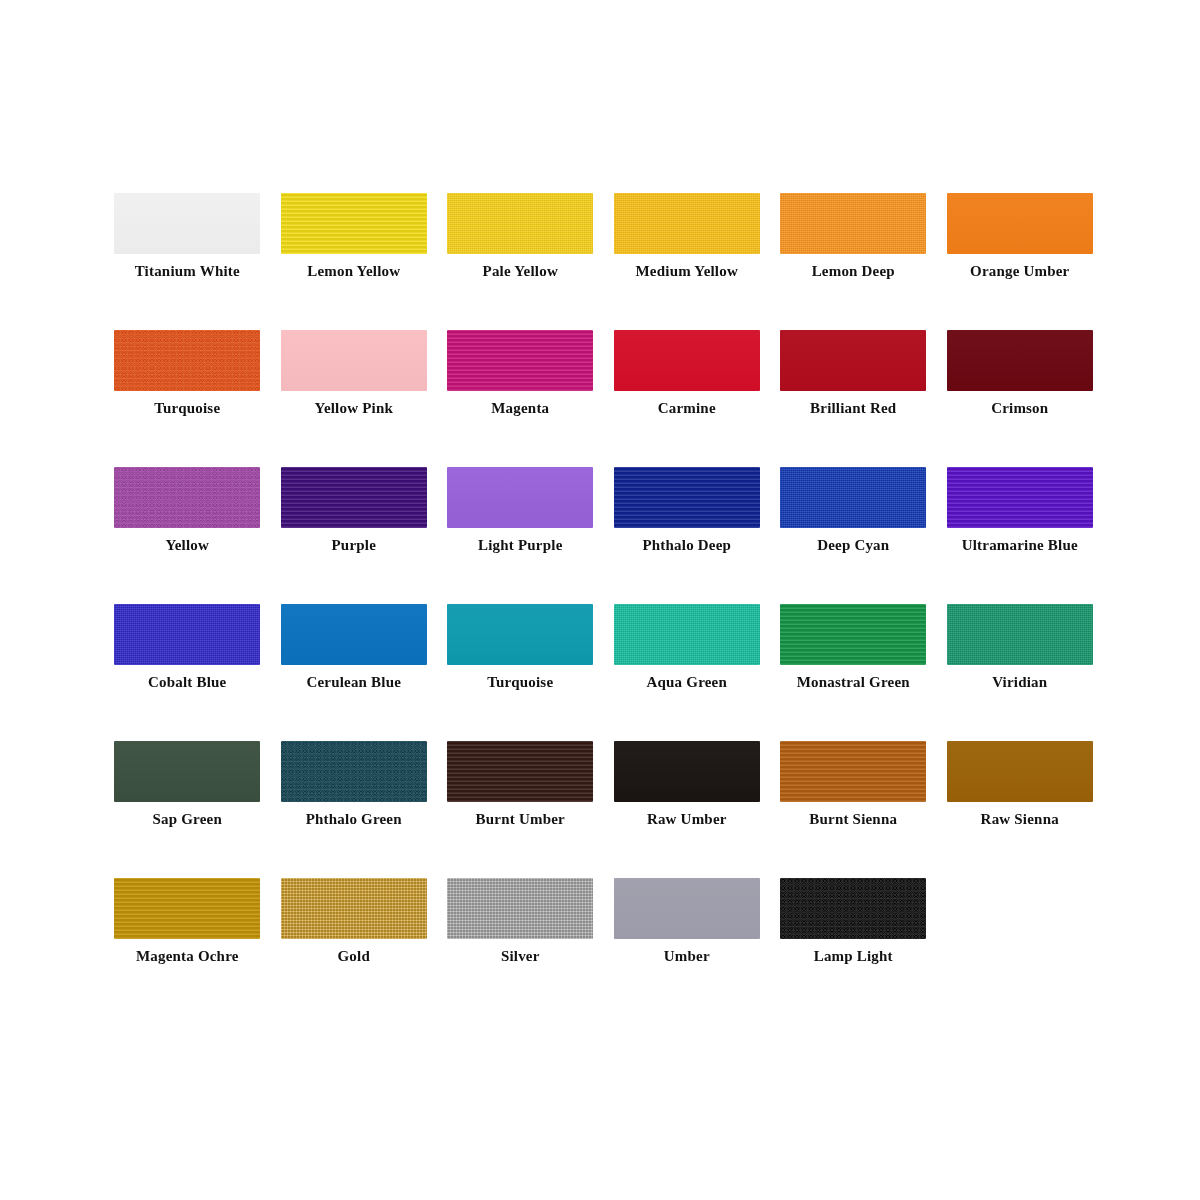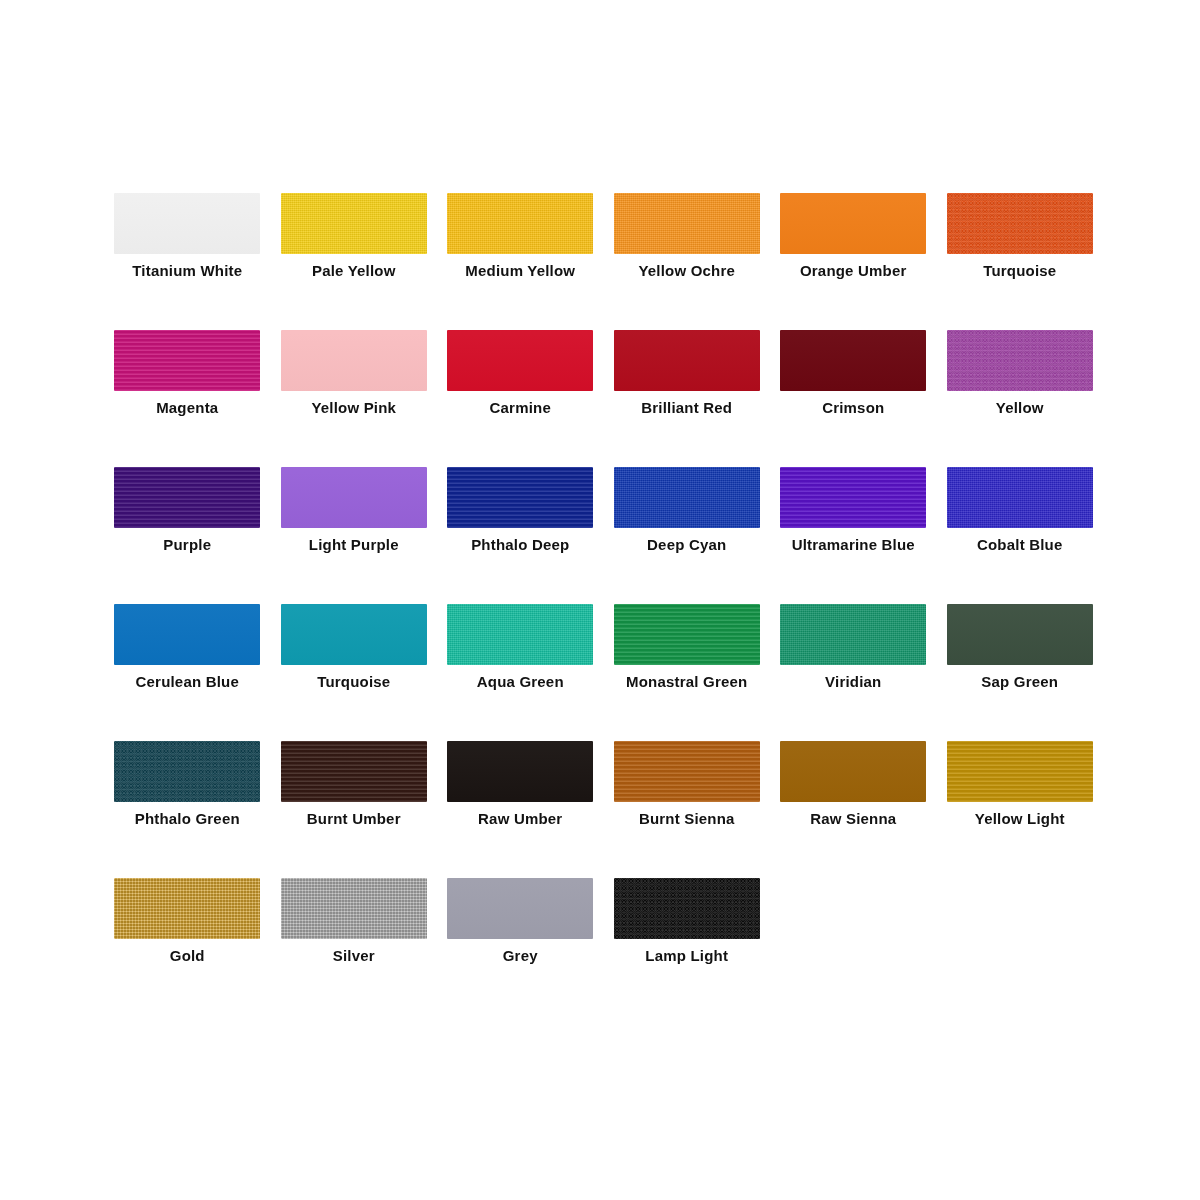--- a/index.html
+++ b/index.html
@@ -14,20 +14,21 @@
     font-family: "Liberation Sans", "DejaVu Sans", sans-serif;
     overflow: hidden;
   }
 
   #chart {
     position: absolute;
     left: 0;
     top: 0;
     width: 1200px;
     height: 952px;
+    font-family: Liberation Serif, serif;
   }
 
   .grid {
     position: absolute;
     left: 104px;
     top: 185px;
     width: 1000px;
     display: grid;
     grid-template-columns: repeat(6, 166.5px);
     grid-template-rows: repeat(6, 137px);
@@ -122,62 +123,68 @@
 <div id="chart">
   <div class="grid">
       <div class="swatch-cell">
         <div class="chip-wrap">
           <div class="chip tex-flat" title="Titanium White" style="background: rgb(240, 240, 240);"></div>
         </div>
         <div class="swatch-label">Titanium White</div>
       </div>
       <div class="swatch-cell">
         <div class="chip-wrap">
+          <div class="chip tex-brush" title="Lemon Yellow" style="background: rgb(242, 220, 22);"></div>
+        </div>
+        <div class="swatch-label">Lemon Yellow</div>
+      </div>
+      <div class="swatch-cell">
+        <div class="chip-wrap">
           <div class="chip tex-weave" title="Pale Yellow" style="background: rgb(243, 206, 22);"></div>
         </div>
         <div class="swatch-label">Pale Yellow</div>
       </div>
       <div class="swatch-cell">
         <div class="chip-wrap">
           <div class="chip tex-weave" title="Medium Yellow" style="background: rgb(246, 190, 19);"></div>
         </div>
         <div class="swatch-label">Medium Yellow</div>
       </div>
       <div class="swatch-cell">
         <div class="chip-wrap">
           <div class="chip tex-weave" title="Yellow Deep" style="background: rgb(245, 146, 27);"></div>
         </div>
-        <div class="swatch-label">Yellow Ochre</div>
+        <div class="swatch-label">Lemon Deep</div>
       </div>
       <div class="swatch-cell">
         <div class="chip-wrap">
           <div class="chip tex-flat" title="Orange Yellow" style="background: rgb(240, 126, 24);"></div>
         </div>
         <div class="swatch-label">Orange Umber</div>
       </div>
       <div class="swatch-cell">
         <div class="chip-wrap">
           <div class="chip tex-speck" title="Vermilion" style="background: rgb(224, 74, 16);"></div>
         </div>
         <div class="swatch-label">Turquoise</div>
       </div>
       <div class="swatch-cell">
         <div class="chip-wrap">
+          <div class="chip tex-flat" title="Yellow Pink" style="background: rgb(249, 189, 192);"></div>
+        </div>
+        <div class="swatch-label">Yellow Pink</div>
+      </div>
+      <div class="swatch-cell">
+        <div class="chip-wrap">
           <div class="chip tex-brush" title="Magenta" style="background: rgb(200, 18, 122);"></div>
         </div>
         <div class="swatch-label">Magenta</div>
       </div>
       <div class="swatch-cell">
         <div class="chip-wrap">
-          <div class="chip tex-flat" title="Yellow Pink" style="background: rgb(249, 189, 192);"></div>
-        </div>
-        <div class="swatch-label">Yellow Pink</div>
-      </div>
-      <div class="swatch-cell">
-        <div class="chip-wrap">
           <div class="chip tex-flat" title="Carmine" style="background: rgb(212, 14, 40);"></div>
         </div>
         <div class="swatch-label">Carmine</div>
       </div>
       <div class="swatch-cell">
         <div class="chip-wrap">
           <div class="chip tex-flat" title="Brilliant Red" style="background: rgb(176, 12, 28);"></div>
         </div>
         <div class="swatch-label">Brilliant Red</div>
       </div>
@@ -292,39 +299,39 @@
       <div class="swatch-cell">
         <div class="chip-wrap">
           <div class="chip tex-flat" title="Raw Sienna" style="background: rgb(154, 98, 8);"></div>
         </div>
         <div class="swatch-label">Raw Sienna</div>
       </div>
       <div class="swatch-cell">
         <div class="chip-wrap">
           <div class="chip tex-brush" title="Yellow Ochre" style="background: rgb(194, 146, 6);"></div>
         </div>
-        <div class="swatch-label">Yellow Light</div>
+        <div class="swatch-label">Magenta Ochre</div>
       </div>
       <div class="swatch-cell">
         <div class="chip-wrap">
           <div class="chip tex-canvas" title="Gold" style="background: rgb(212, 161, 44);"></div>
         </div>
         <div class="swatch-label">Gold</div>
       </div>
       <div class="swatch-cell">
         <div class="chip-wrap">
           <div class="chip tex-canvas" title="Silver" style="background: rgb(172, 172, 172);"></div>
         </div>
         <div class="swatch-label">Silver</div>
       </div>
       <div class="swatch-cell">
         <div class="chip-wrap">
           <div class="chip tex-flat" title="Grey" style="background: rgb(158, 158, 172);"></div>
         </div>
-        <div class="swatch-label">Grey</div>
+        <div class="swatch-label">Umber</div>
       </div>
       <div class="swatch-cell">
         <div class="chip-wrap">
           <div class="chip tex-speck" title="Lamp Black" style="background: rgb(9, 9, 9);"></div>
         </div>
         <div class="swatch-label">Lamp Light</div>
       </div>
     </div>
 </div>
 

